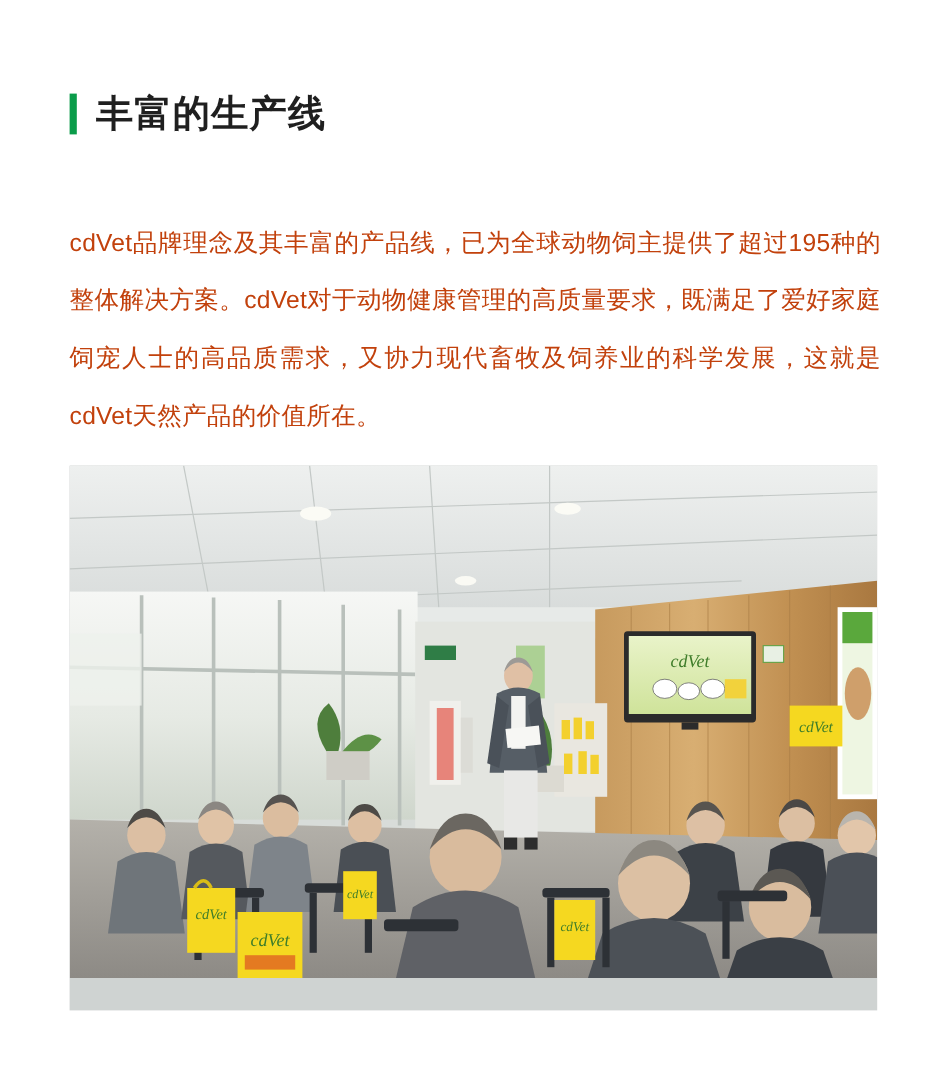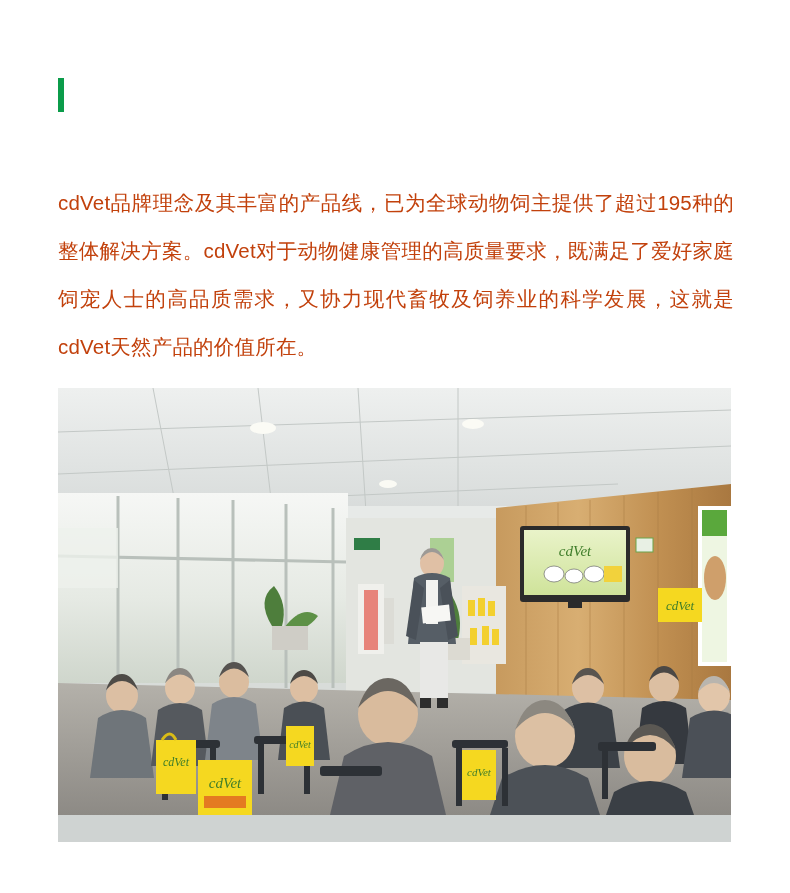--- a/index.html
+++ b/index.html
@@ -69,20 +69,21 @@
     height: 427px;
   }
 </style>
 </head>
 <body>
 
 <div class="page">
 
   <div class="section-heading">
     <div class="heading-bar"></div>
+    <div class="heading-text">丰富的生产线</div>
   </div>
 
   <p class="body-copy">cdVet品牌理念及其丰富的产品线，已为全球动物饲主提供了超过195种的整体解决方案。cdVet对于动物健康管理的高质量要求，既满足了爱好家庭饲宠人士的高品质需求，又协力现代畜牧及饲养业的科学发展，这就是cdVet天然产品的价值所在。</p>
 
   <div class="photo">
     <svg viewBox="0 0 673 427" preserveAspectRatio="xMidYMid slice">
       <defs>
         <linearGradient id="ceilGrad" x1="0" y1="0" x2="0" y2="1">
           <stop offset="0%" stop-color="#eef0ef"></stop>
           <stop offset="100%" stop-color="#d3d7d6"></stop>

